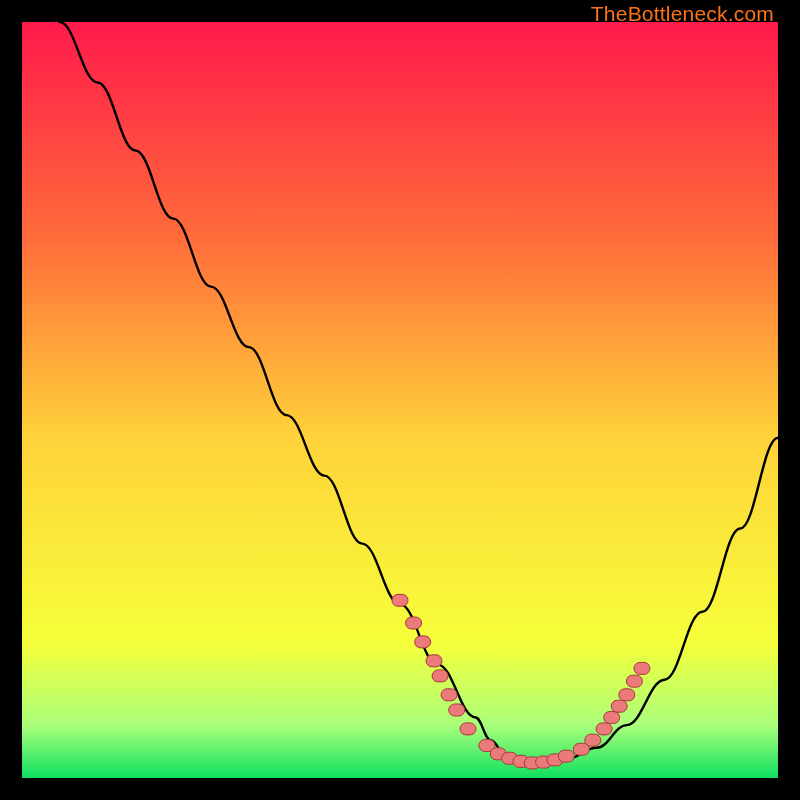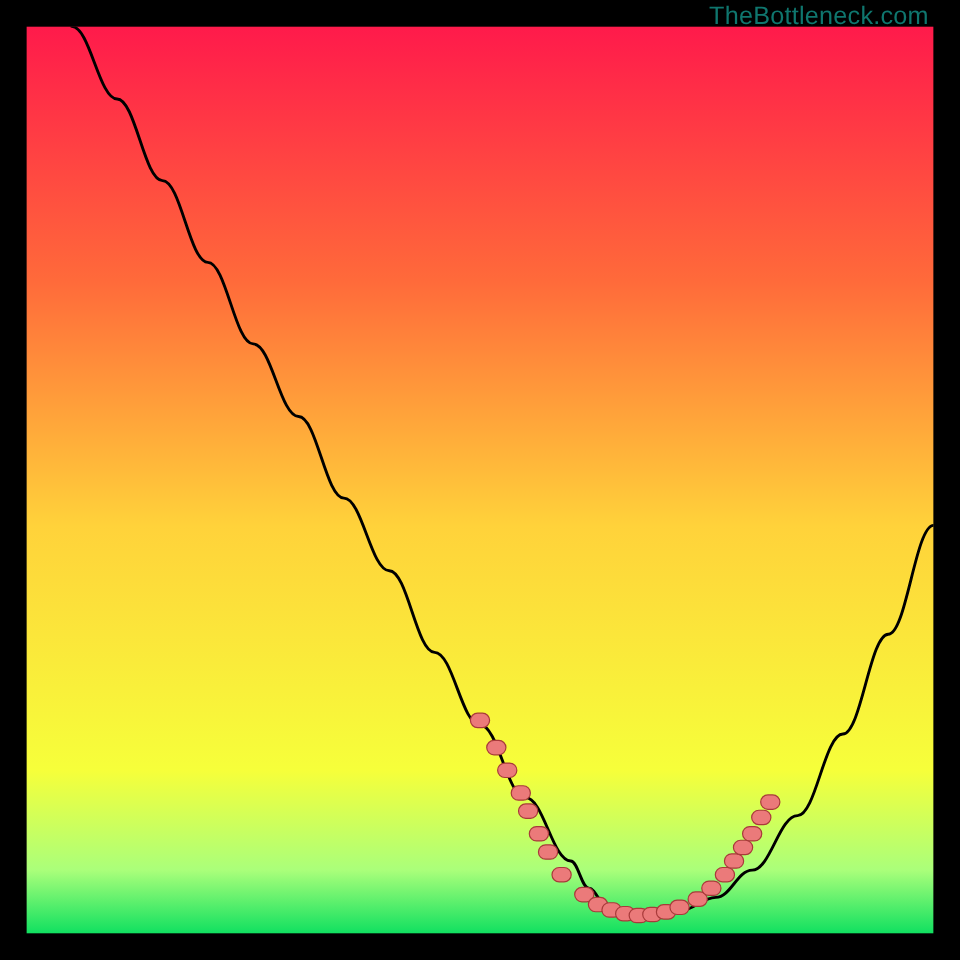--- a/index.html
+++ b/index.html
@@ -25,21 +25,21 @@
     top: 0;
     width: 756px;
     height: 756px;
   }
   .watermark {
     position: absolute;
     top: 2px;
     right: 26px;
     font-size: 21px;
     font-weight: 500;
-    color: #0f766e;
+    color: #f97316;
     letter-spacing: 0.2px;
     z-index: 50;
   }
   svg { display: block; }
 </style>
 </head>
 <body>
 
 <div class="watermark">TheBottleneck.com</div>
 

